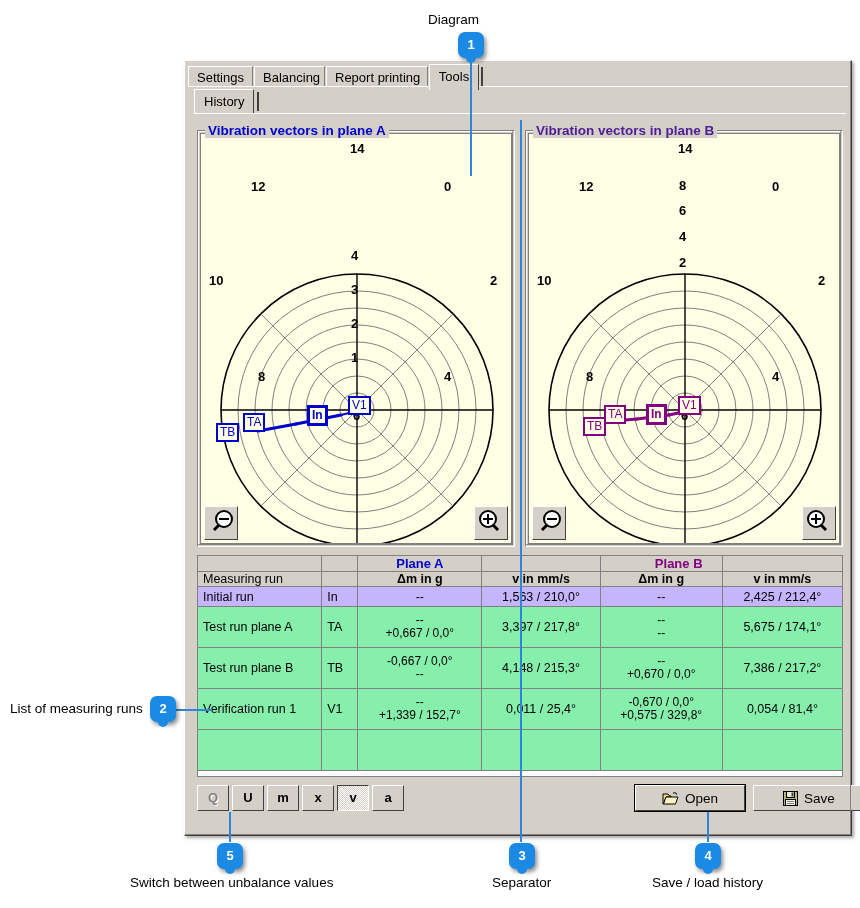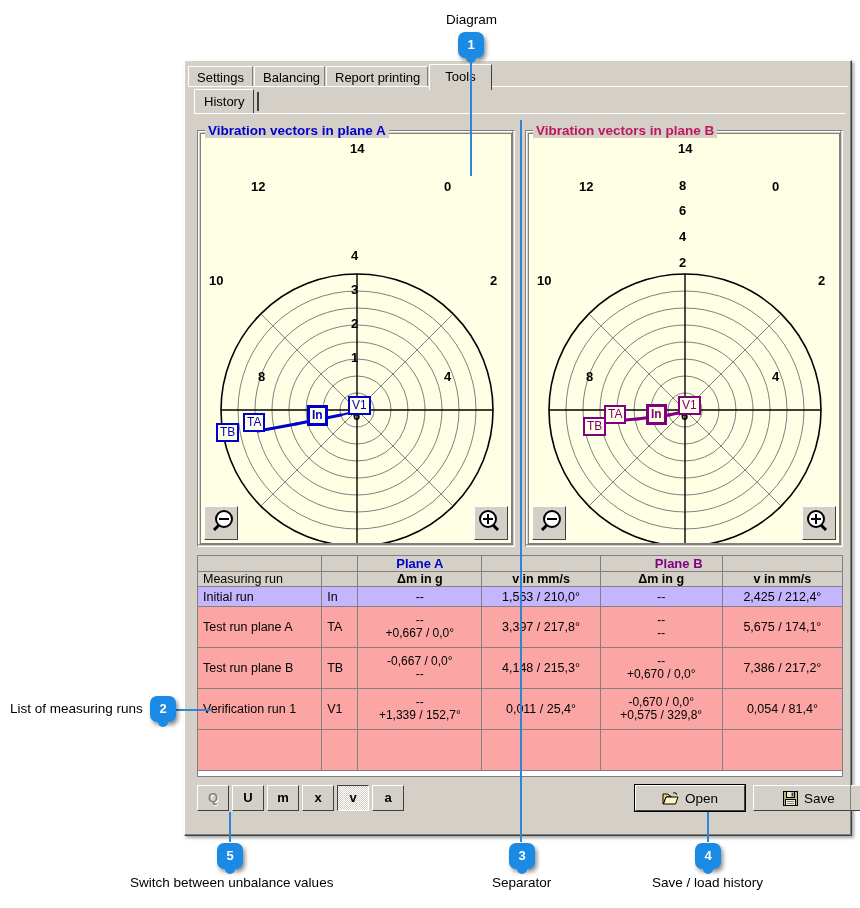--- a/index.html
+++ b/index.html
@@ -93,21 +93,21 @@
   }
   #runs-table td,#runs-table th{
     border:1px solid #808080;padding:0 5px;box-sizing:border-box;
     font-weight:normal;color:#000;
   }
   #runs-table thead td{background:#d4d0c8;text-align:center;font-weight:bold;}
   #runs-table thead td.plain{background:#d4d0c8;}
   #runs-table thead td.lbl{text-align:left;font-weight:normal;}
   .planeA-h{color:#0000d0;font-weight:bold;font-size:13px;}
   .planeB-h{color:#800080;font-weight:bold;font-size:13px;}
-  #runs-table tbody td{height:41px;vertical-align:middle;background:#fca5a5;}
+  #runs-table tbody td{height:41px;vertical-align:middle;background:#86efac;}
   #runs-table tbody tr.sel td{background:#c4b5fd;height:20px;}
   .c{text-align:center;}
   .two{line-height:13px;font-size:12px;}
 
   
   .sbtn{
     position:absolute;width:32px;height:26px;background:#d4d0c8;
     font-size:13px;font-weight:bold;text-align:center;line-height:24px;
     border-top:1px solid #ffffff;border-left:1px solid #ffffff;
     border-right:1px solid #404040;border-bottom:1px solid #404040;
@@ -150,21 +150,21 @@
   <div class="tabstrip">
     <div class="tab" style="left:0;width:65px;">
       <span>Settings</span>
     </div>
     <div class="tab" style="left:66px;width:71px;">
       <span>Balancing</span>
     </div>
     <div class="tab" style="left:138px;width:102px;">
       <span>Report printing</span>
     </div>
-    <div class="tab sel" style="left:241px;width:63px;">
+    <div class="tab sel" style="left:241px;width:50px;">
       <span>Tools</span>
     </div>
     <div class="tabcursor" style="left:293px;top:3px;height:20px;"></div>
   </div>
   <div class="tabline"></div>
 
   <div class="subtabstrip">
     <div class="subtab" style="left:0;width:60px;">
       <span>History</span>
     </div>
@@ -242,21 +242,21 @@
           <circle cx="13" cy="12" r="8" fill="#fff" stroke="#000" stroke-width="2"></circle>
           <line x1="8" y1="12" x2="18" y2="12" stroke="#000" stroke-width="2"></line>
           <line x1="13" y1="7" x2="13" y2="17" stroke="#000" stroke-width="2"></line>
         </svg>
       </div>
     </div>
   </div>
 
   <div class="groupbox" style="left:340px;top:62px;width:318px;height:424px;">
     <div class="gb-frame"></div>
-    <div class="gb-title" style="color:#be185d;">Vibration vectors in plane B</div>
+    <div class="gb-title" style="color:#4c1d95;">Vibration vectors in plane B</div>
 
     <div class="canvas">
       <svg width="312" height="412" viewBox="0 0 312 412" style="position:absolute;left:0;top:0;">
         <g stroke="#808080" fill="none" stroke-width="1">
           <circle cx="156" cy="276" r="17"></circle>
           <circle cx="156" cy="276" r="34"></circle>
           <circle cx="156" cy="276" r="51"></circle>
           <circle cx="156" cy="276" r="68"></circle>
           <circle cx="156" cy="276" r="85"></circle>
           <circle cx="156" cy="276" r="102"></circle>
@@ -429,21 +429,21 @@
         <rect x="8.5" y="1.5" width="2" height="4" fill="#404040"></rect>
         <rect x="2.5" y="8.5" width="10" height="6" fill="#f4f4e8" stroke="#000"></rect>
         <line x1="4" y1="10.5" x2="11" y2="10.5" stroke="#808080"></line>
         <line x1="4" y1="12.5" x2="11" y2="12.5" stroke="#808080"></line>
       </svg>
       <span>Save</span>
     </div>
   </div>
 </div>
 
-<div class="anno" style="left:446px;top:12px;text-align:center;">Diagram</div>
+<div class="anno" style="left:428px;top:12px;text-align:center;">Diagram</div>
 <div class="leader" style="left:470px;top:46px;width:2px;height:130px;"></div>
 <div class="callout" style="left:458px;top:32px;">1</div>
 
 <div class="anno" style="left:10px;top:701px;">List of measuring runs</div>
 <div class="leader" style="left:160px;top:709px;width:52px;height:2px;"></div>
 <div class="callout" style="left:150px;top:696px;">2</div>
 
 <div class="leader" style="left:520px;top:120px;width:2px;height:722px;"></div>
 <div class="callout" style="left:509px;top:843px;">3</div>
 <div class="anno" style="left:492px;top:875px;">Separator</div>

